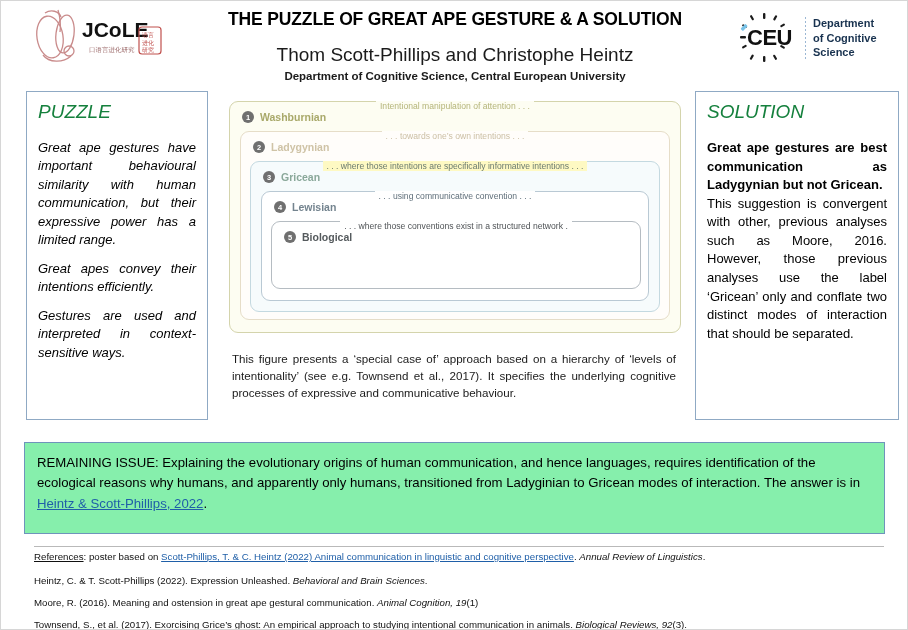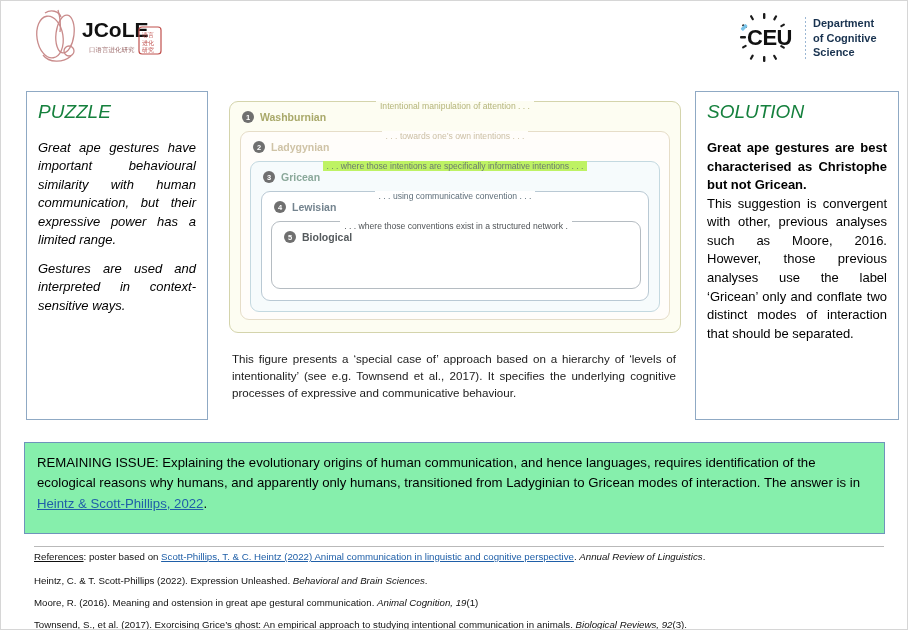--- a/index.html
+++ b/index.html
@@ -192,21 +192,21 @@
   
   #lvl1 { height: 232px; background: #fdfdf2; border-color: #d4d4ac; }
   #lvl1 > .lvl-label span { color: #b5b57a; background: #fdfdf2; }
   #lvl1 > .lvl-head .lname { color: #a9a96a; }
   
   #lvl2 { margin: 8px 10px 0 10px; height: 189px; background: #fffdfa; border-color: #e6ddc8; }
   #lvl2 > .lvl-label span { color: #cbbfa4; background: #fffdfa; }
   #lvl2 > .lvl-head .lname { color: #cfc3a6; }
   
   #lvl3 { margin: 8px 9px 0 9px; height: 151px; background: #f6fbfc; border-color: #c4d9e0; }
-  #lvl3 > .lvl-label span { color: #6a7a6e; background: #bef264; }
+  #lvl3 > .lvl-label span { color: #6a7a6e; background: #fef9c3; }
   #lvl3 > .lvl-head .lname { color: #8aa89a; }
   
   #lvl4 { margin: 8px 10px 0 10px; height: 110px; background: #ffffff; border-color: #b9c9d4; }
   #lvl4 > .lvl-label span { color: #5f6f7a; background: #ffffff; }
   #lvl4 > .lvl-head .lname { color: #74848f; }
   
   #lvl5 { margin: 8px 7px 0 9px; height: 68px; background: #ffffff; border-color: #b5bcc2; }
   #lvl5 > .lvl-label span { color: #4f5356; background: #ffffff; }
   #lvl5 > .lvl-head .lname { color: #555a5d; }
 
@@ -291,20 +291,25 @@
           <rect x="114" y="20" width="22" height="27" rx="3"></rect>
         </g>
         <g fill="#c0504d">
           <text x="117" y="30" font-family="'Liberation Sans',sans-serif" font-size="6">语言</text>
           <text x="117" y="38" font-family="'Liberation Sans',sans-serif" font-size="6">进化</text>
           <text x="117" y="45" font-family="'Liberation Sans',sans-serif" font-size="6">研究</text>
         </g>
       </svg>
     </div>
 
+    <div id="title-block">
+      <div id="poster-title">THE PUZZLE OF GREAT APE GESTURE &amp; A SOLUTION</div>
+      <div id="authors">Thom Scott-Phillips and Christophe Heintz</div>
+      <div id="affiliation">Department of Cognitive Science, Central European University</div>
+    </div>
 
     <div id="ceu-logo">
       <div class="ceu-mark">
         <svg width="78" height="52" viewBox="0 0 78 52">
           <g fill="#1b1b1b">
             <rect x="36" y="1" width="2.4" height="6" rx="1" transform="rotate(0 37 4)"></rect>
             <rect x="47" y="3" width="2.2" height="5.5" rx="1" transform="rotate(30 48 6)"></rect>
             <rect x="55" y="11" width="2.2" height="5" rx="1" transform="rotate(60 56 13)"></rect>
             <rect x="55" y="33" width="2.2" height="5" rx="1" transform="rotate(120 56 35)"></rect>
             <rect x="47" y="42" width="2.2" height="5.5" rx="1" transform="rotate(150 48 45)"></rect>
@@ -324,26 +329,27 @@
         <div>Department</div>
         <div>of Cognitive</div>
         <div>Science</div>
       </div>
     </div>
   </div>
 
   <div id="puzzle-panel" class="side-panel">
     <div class="panel-heading">PUZZLE</div>
     <div class="puzzle-para">Great ape gestures have important behavioural similarity with human communication, but their expressive power has a limited range.</div>
+    <div class="puzzle-para">Great apes convey their intentions efficiently.</div>
     <div class="puzzle-para">Gestures are used and interpreted in context-sensitive ways.</div>
   </div>
 
   <div id="solution-panel" class="side-panel">
     <div class="panel-heading">SOLUTION</div>
-    <div class="sol-bold">Great ape gestures are best characterised as Christophe but not Gricean.</div>
+    <div class="sol-bold">Great ape gestures are best communication as Ladygynian but not Gricean.</div>
     <div class="sol-body">This suggestion is convergent with other, previous analyses such as Moore, 2016. However, those previous analyses use the label ‘Gricean’ only and conflate two distinct modes of interaction that should be separated.</div>
   </div>
 
   <div id="figure-area">
 
     <div id="lvl1" class="lvl">
       <div class="lvl-label">
         <span>Intentional manipulation of attention . . .</span>
       </div>
       <div class="lvl-head">

